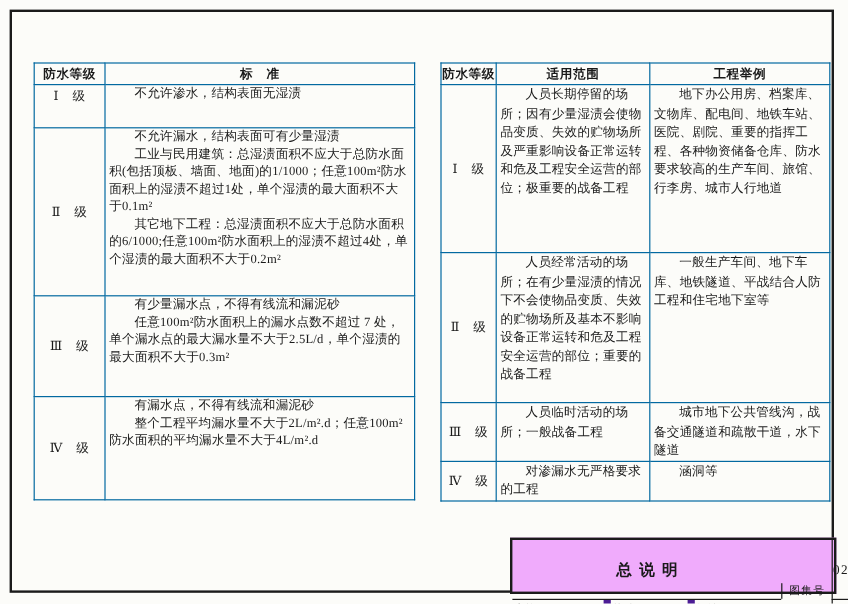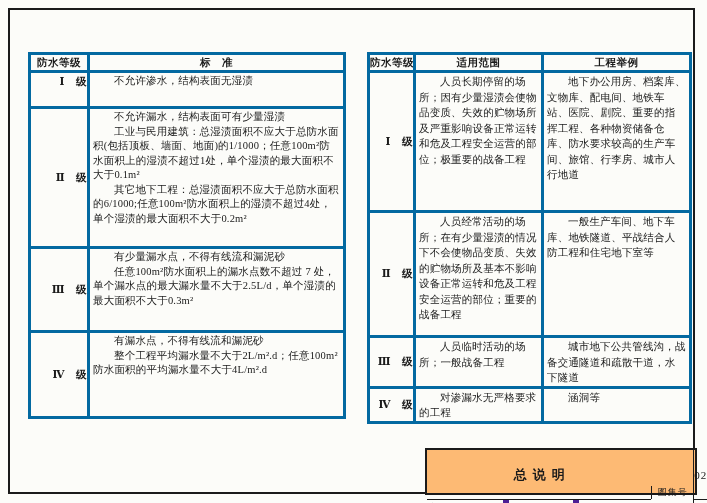--- a/index.html
+++ b/index.html
@@ -18,49 +18,49 @@
   .t2{left:367px;width:325px;}
   .caption{
     text-align:center;font-size:11px;font-weight:bold;letter-spacing:1px;
     height:16px;line-height:16px;white-space:nowrap;
   }
   .caption .cap-prefix{margin-right:22px;}
   table{
     border-collapse:collapse;table-layout:fixed;width:100%;
     border:1.5px solid #151515;margin-top:2px;
   }
-  th,td{border:3px solid #0369a1;box-sizing:border-box;padding:0;}
+  th,td{border:1px solid #0369a1;box-sizing:border-box;padding:0;}
   th{
     font-size:10.5px;font-weight:bold;height:18px;text-align:center;
     letter-spacing:0.5px;white-space:nowrap;overflow:hidden;
   }
   td.grade{
-    text-align:right;vertical-align:middle;font-size:10.5px;
-    letter-spacing:0.5px;white-space:nowrap;font-weight:bold;
+    text-align:center;vertical-align:middle;font-size:10.5px;
+    letter-spacing:0.5px;white-space:nowrap;
   }
   td.txt{vertical-align:top;padding:1px 3px 0 3px;overflow:hidden;}
   td.txt p{margin:0;text-indent:2em;font-size:10.5px;letter-spacing:0.2px;}
   #table1 td.txt p{line-height:14.5px;}
   #table2 td.txt p{line-height:15.5px;}
   #table1 col.c-grade{width:59px;}
   #table2 col.c-grade{width:46px;}
   #table2 col.c-scope{width:128px;}
   #table1 tbody tr:nth-child(1){height:36px;}
   #table1 tbody tr:nth-child(1) td.grade{vertical-align:top;padding-top:2px;}
   #table1 tbody tr:nth-child(2){height:140px;}
   #table1 tbody tr:nth-child(3){height:84px;}
   #table1 tbody tr:nth-child(4){height:86px;}
   #table2 tbody tr:nth-child(1){height:140px;}
   #table2 tbody tr:nth-child(2){height:125px;}
   #table2 tbody tr:nth-child(3){height:47px;}
   #table2 tbody tr:nth-child(4){height:31px;}
   
   .tb{
     position:absolute;left:425px;top:448px;width:272px;height:47px;
-    border:2px solid #1b1b1b;box-sizing:border-box;background:#fdba74;
+    border:2px solid #1b1b1b;box-sizing:border-box;background:#f0abfc;
     display:grid;grid-template-columns:1fr 42px 1fr;grid-template-rows:1fr 16px;
   }
   .tb>div{box-sizing:border-box;display:flex;align-items:center;justify-content:center;overflow:visible;}
   .tb-main{font-size:13px;font-weight:bold;letter-spacing:6px;text-indent:6px;}
   .tb-lbl1,.tb-val1,.tb-lbl2,.tb-val2{border-left:1px solid #1b1b1b;}
   .tb-sigs,.tb-lbl2,.tb-val2{border-top:1px solid #1b1b1b;}
   .tb-lbl1,.tb-lbl2{font-size:9px;letter-spacing:1px;margin-top:36px;}
   .tb-val1{font-size:11px;letter-spacing:1px;}
   .tb-val2{font-size:11px;}
   .tb-sigs{justify-content:flex-start !important;padding:0;}

